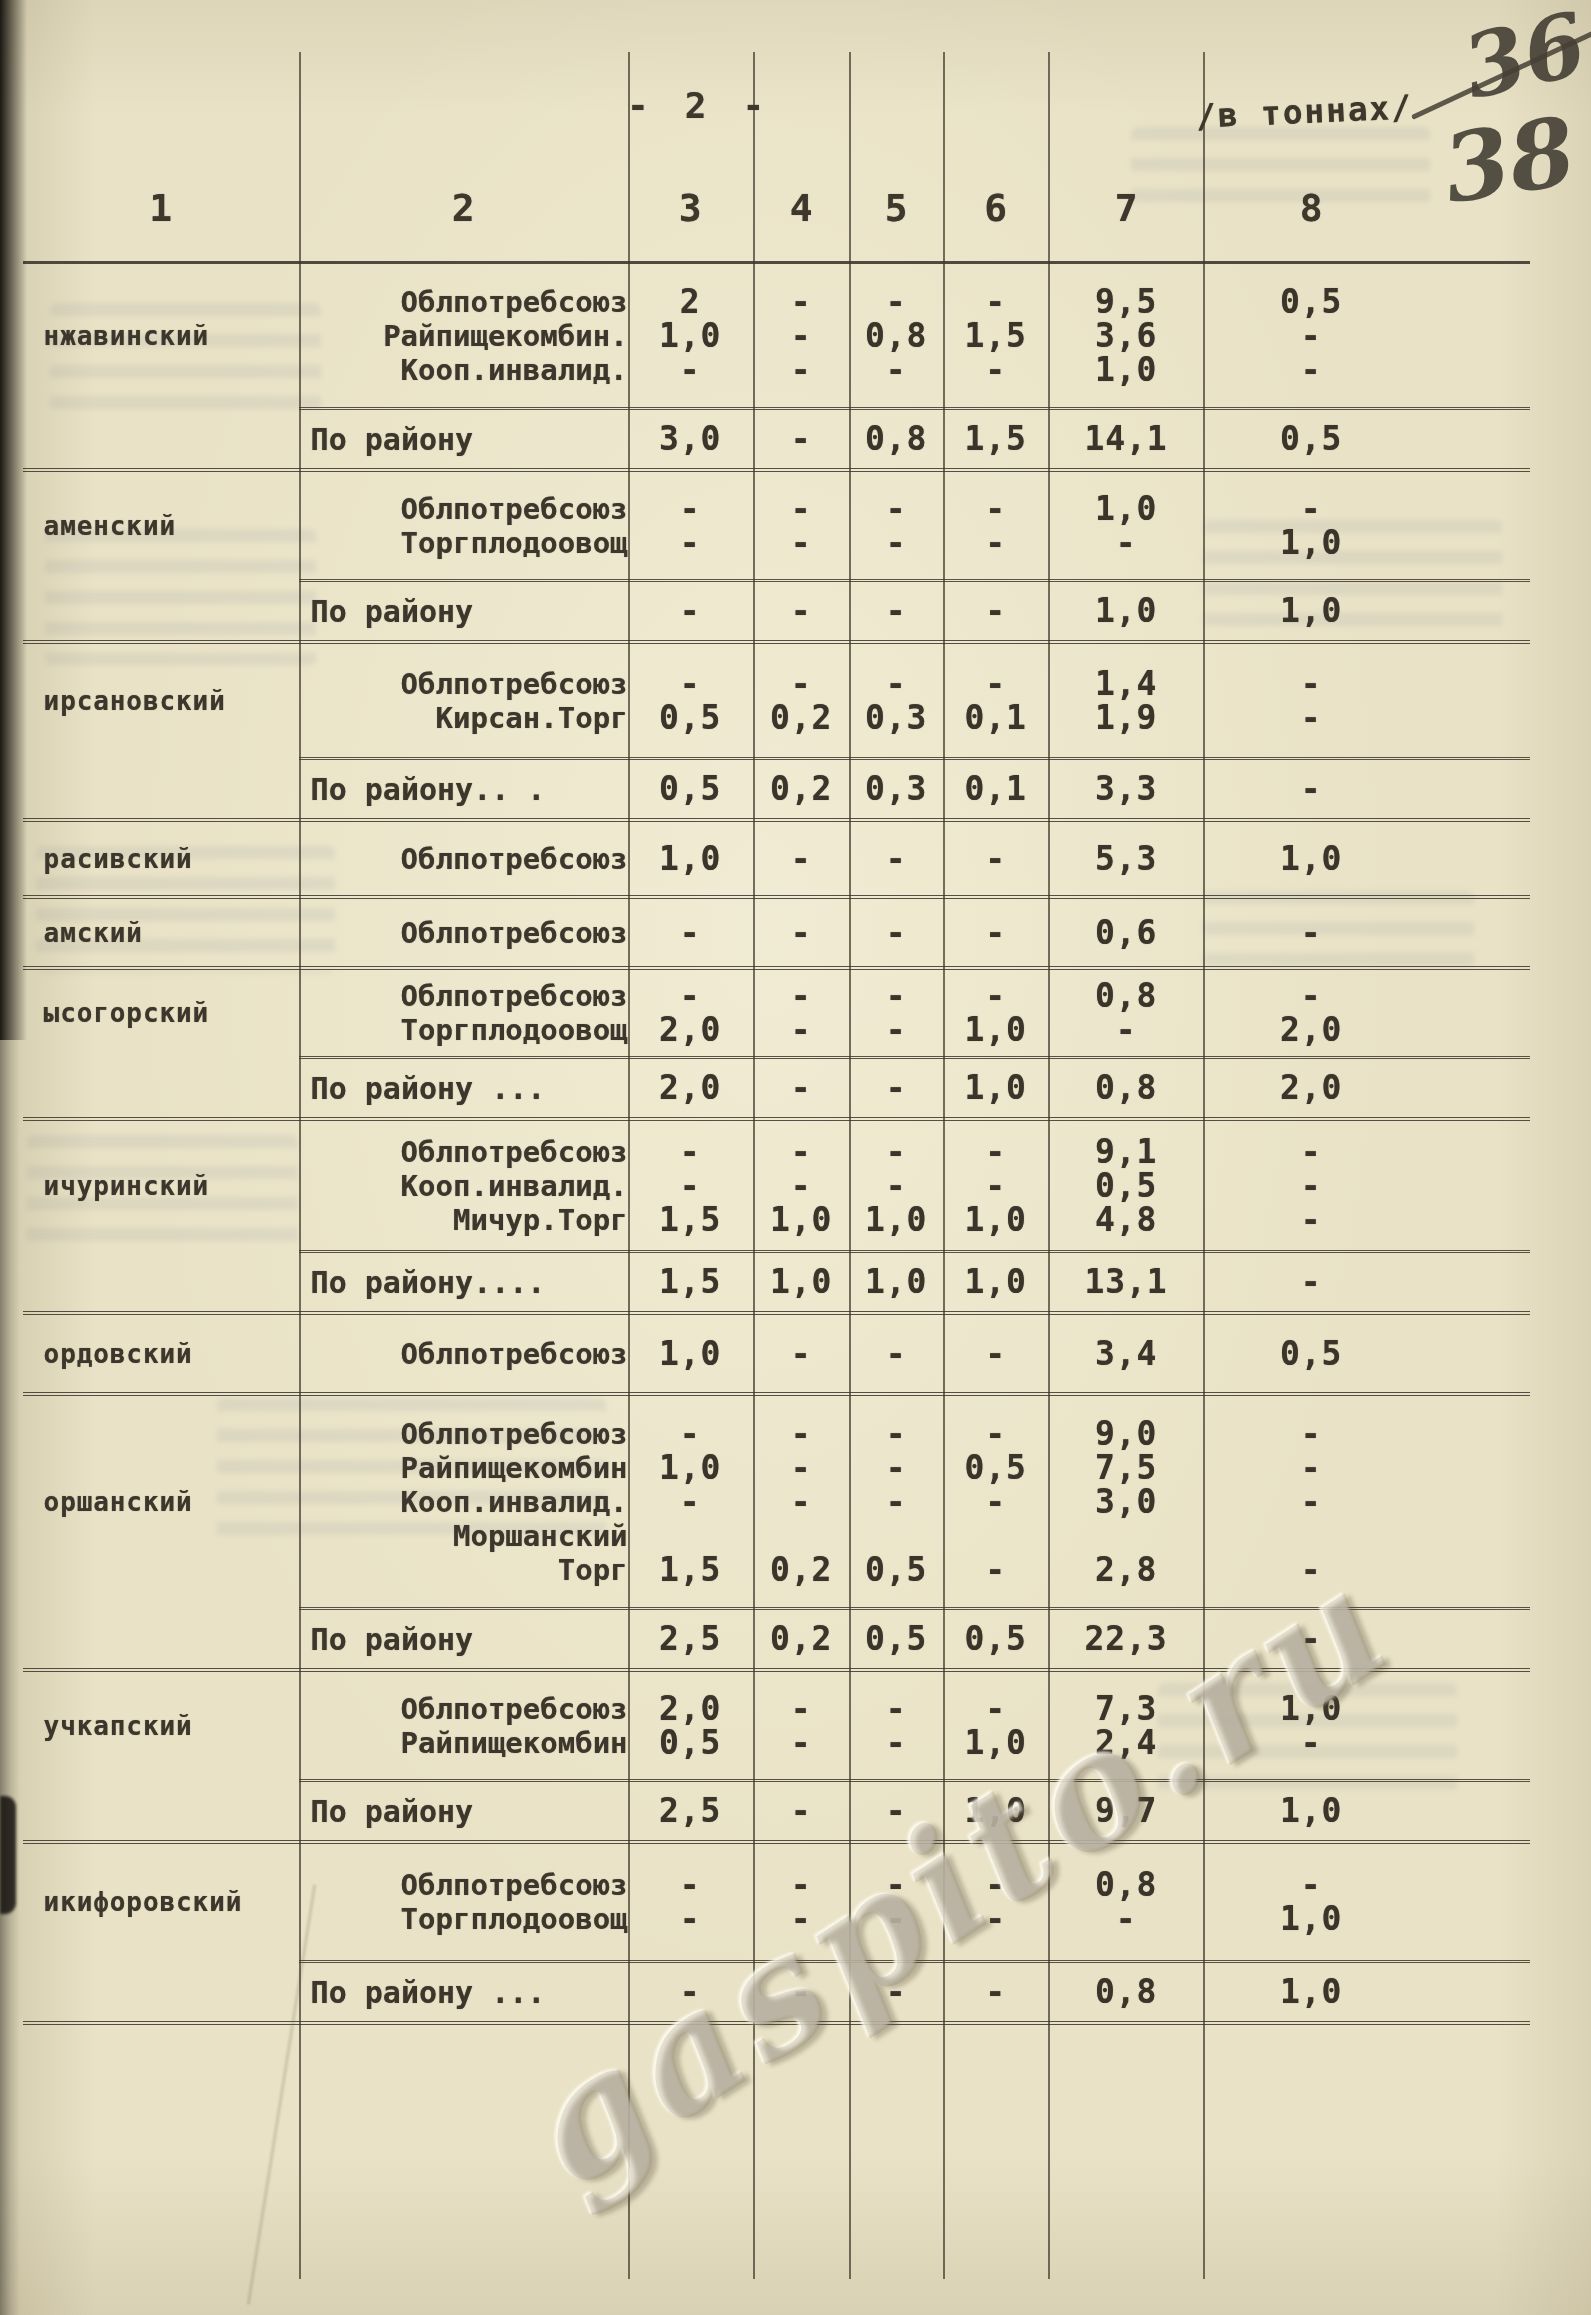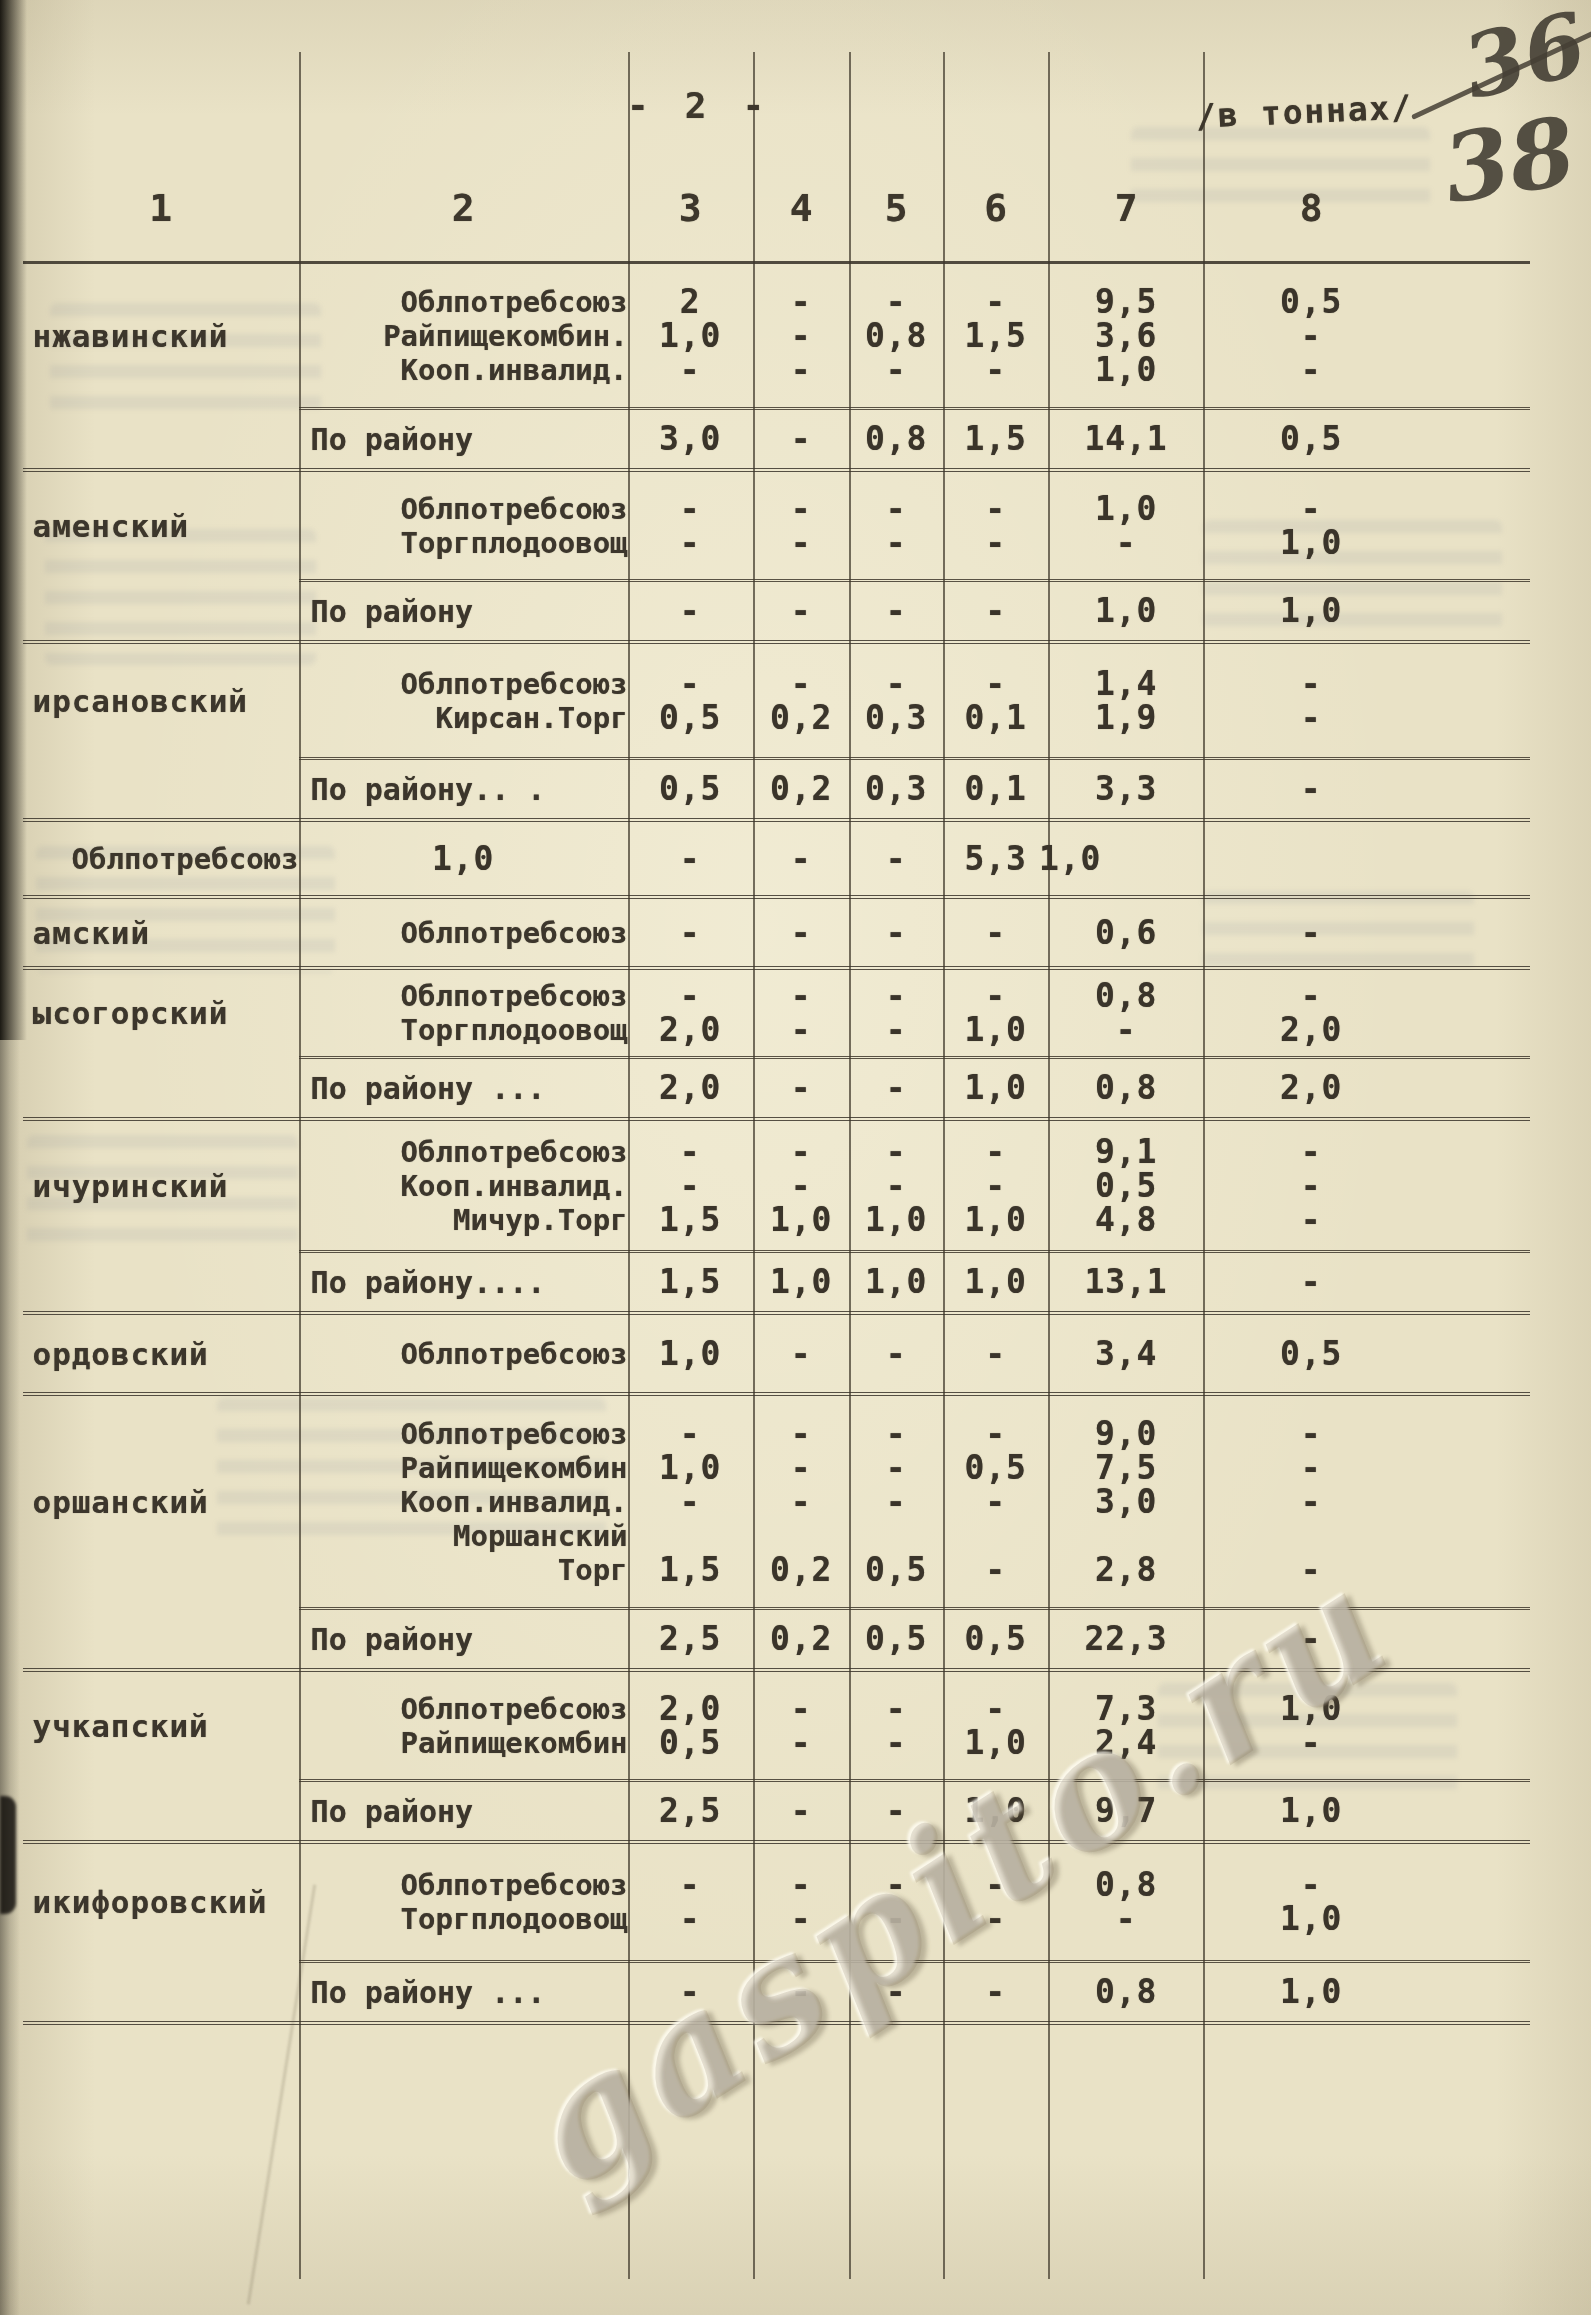--- a/index.html
+++ b/index.html
@@ -83,22 +83,22 @@
   .block{
     box-sizing:border-box;display:flex;flex-direction:column;
     border-bottom:4.5px double rgba(58,52,42,0.85);
   }
   .row{
     display:grid;grid-template-columns:276px 329px 125px 97px 93px 106px 155px 327px;
   }
   .orgs{flex:1 1 auto;min-height:0;}
   .orgs > div{display:flex;flex-direction:column;justify-content:center;}
   .district{
-    font-size:31px;font-weight:700;letter-spacing:0.9px;color:#3c362c;
-    padding-left:10px;white-space:pre;
+    font-size:26px;font-weight:700;letter-spacing:0.9px;color:#3c362c;
+    padding-left:21px;white-space:pre;
     text-shadow:0 0 0.9px rgba(60,53,40,0.65);
   }
   .line{height:34px;line-height:34px;white-space:pre;}
   .org{
     font-size:29px;font-weight:700;color:#3c362c;padding-left:9px;
     text-shadow:0 0 0.9px rgba(60,53,40,0.65);
     text-align:right;
   }
   .val{
     font-size:33px;font-weight:700;text-align:center;color:#3a342a;
@@ -334,20 +334,21 @@
         <div class="vcol">
           <div class="line val">3,3</div>
         </div>
         <div class="vcol c8">
           <div class="line val">-</div>
         </div>
       </div>
     </div>
     <div class="block" style="height: 77px;">
       <div class="row orgs">
+        <div class="district">расивский</div>
         <div class="orgcol">
           <div class="line org">Облпотребсоюз</div>
         </div>
         <div class="vcol">
           <div class="line val">1,0</div>
         </div>
         <div class="vcol">
           <div class="line val">-</div>
         </div>
         <div class="vcol">

